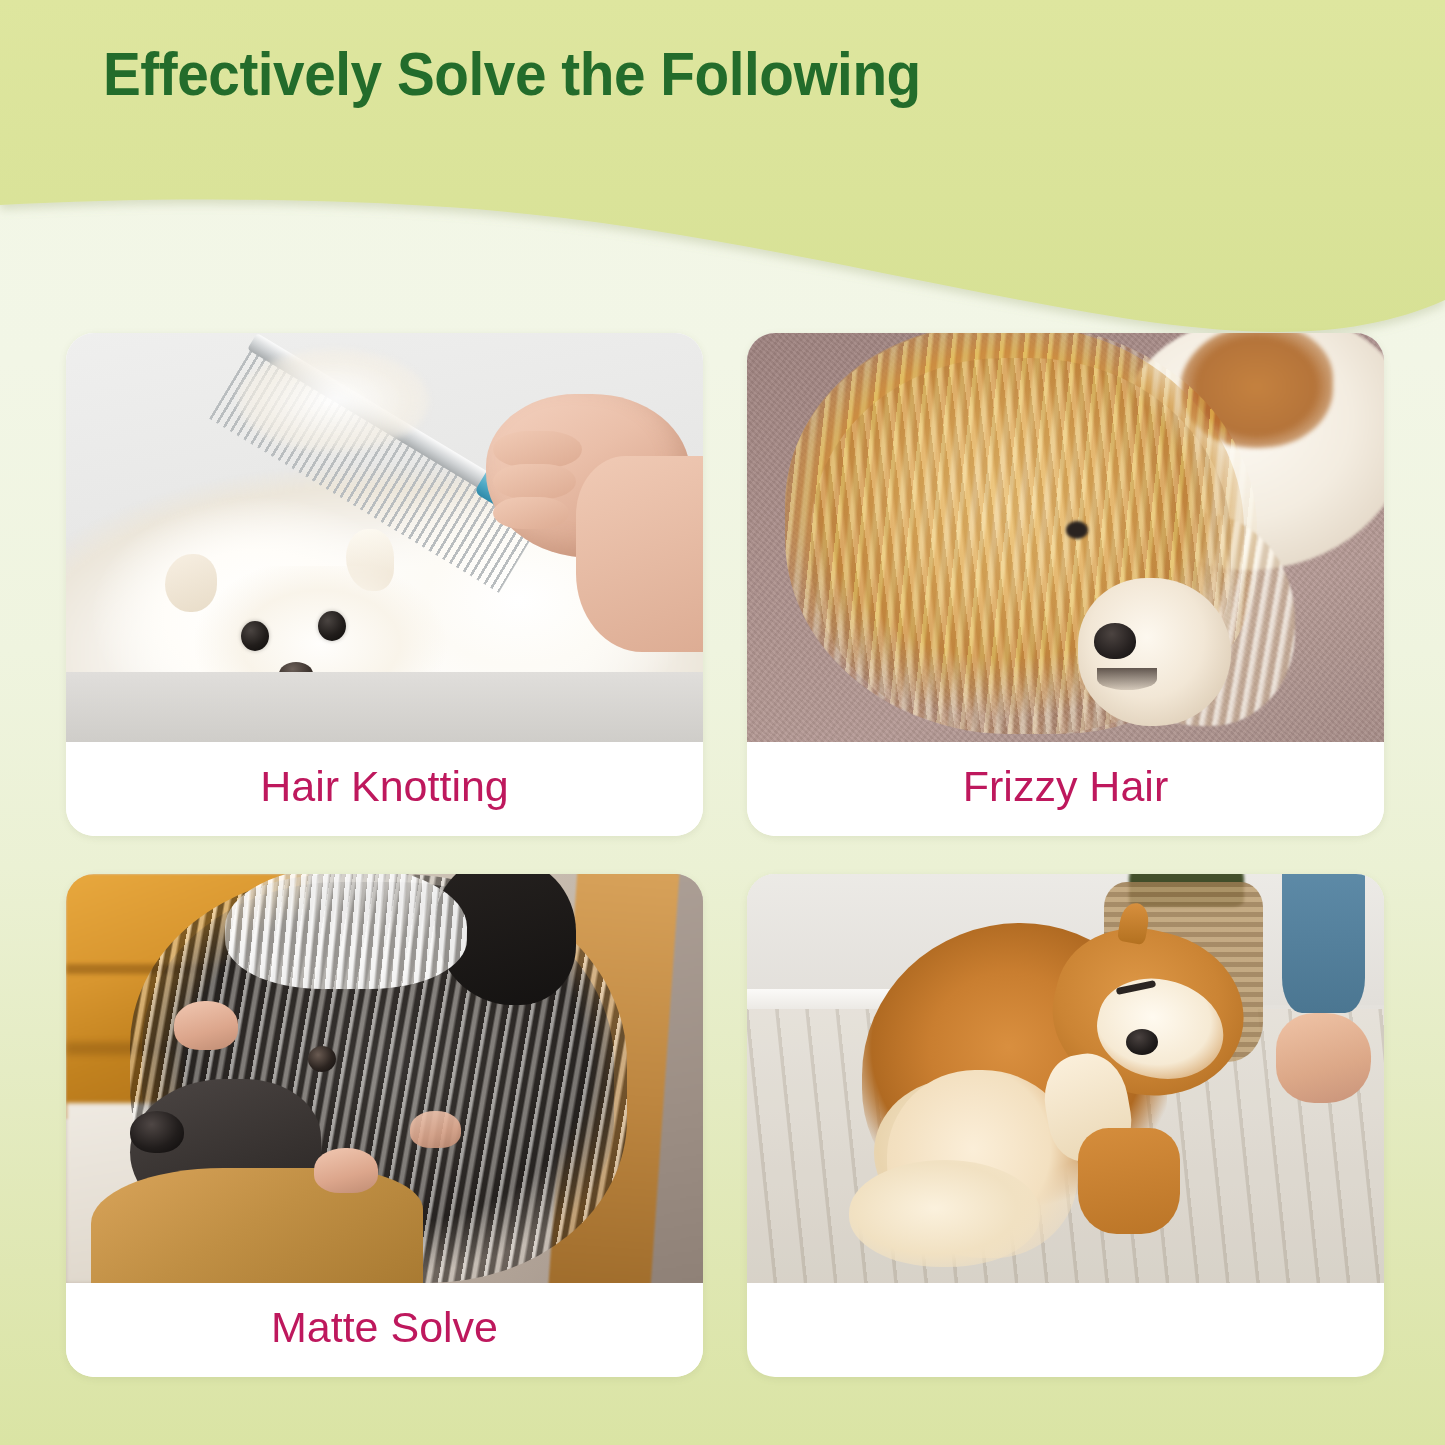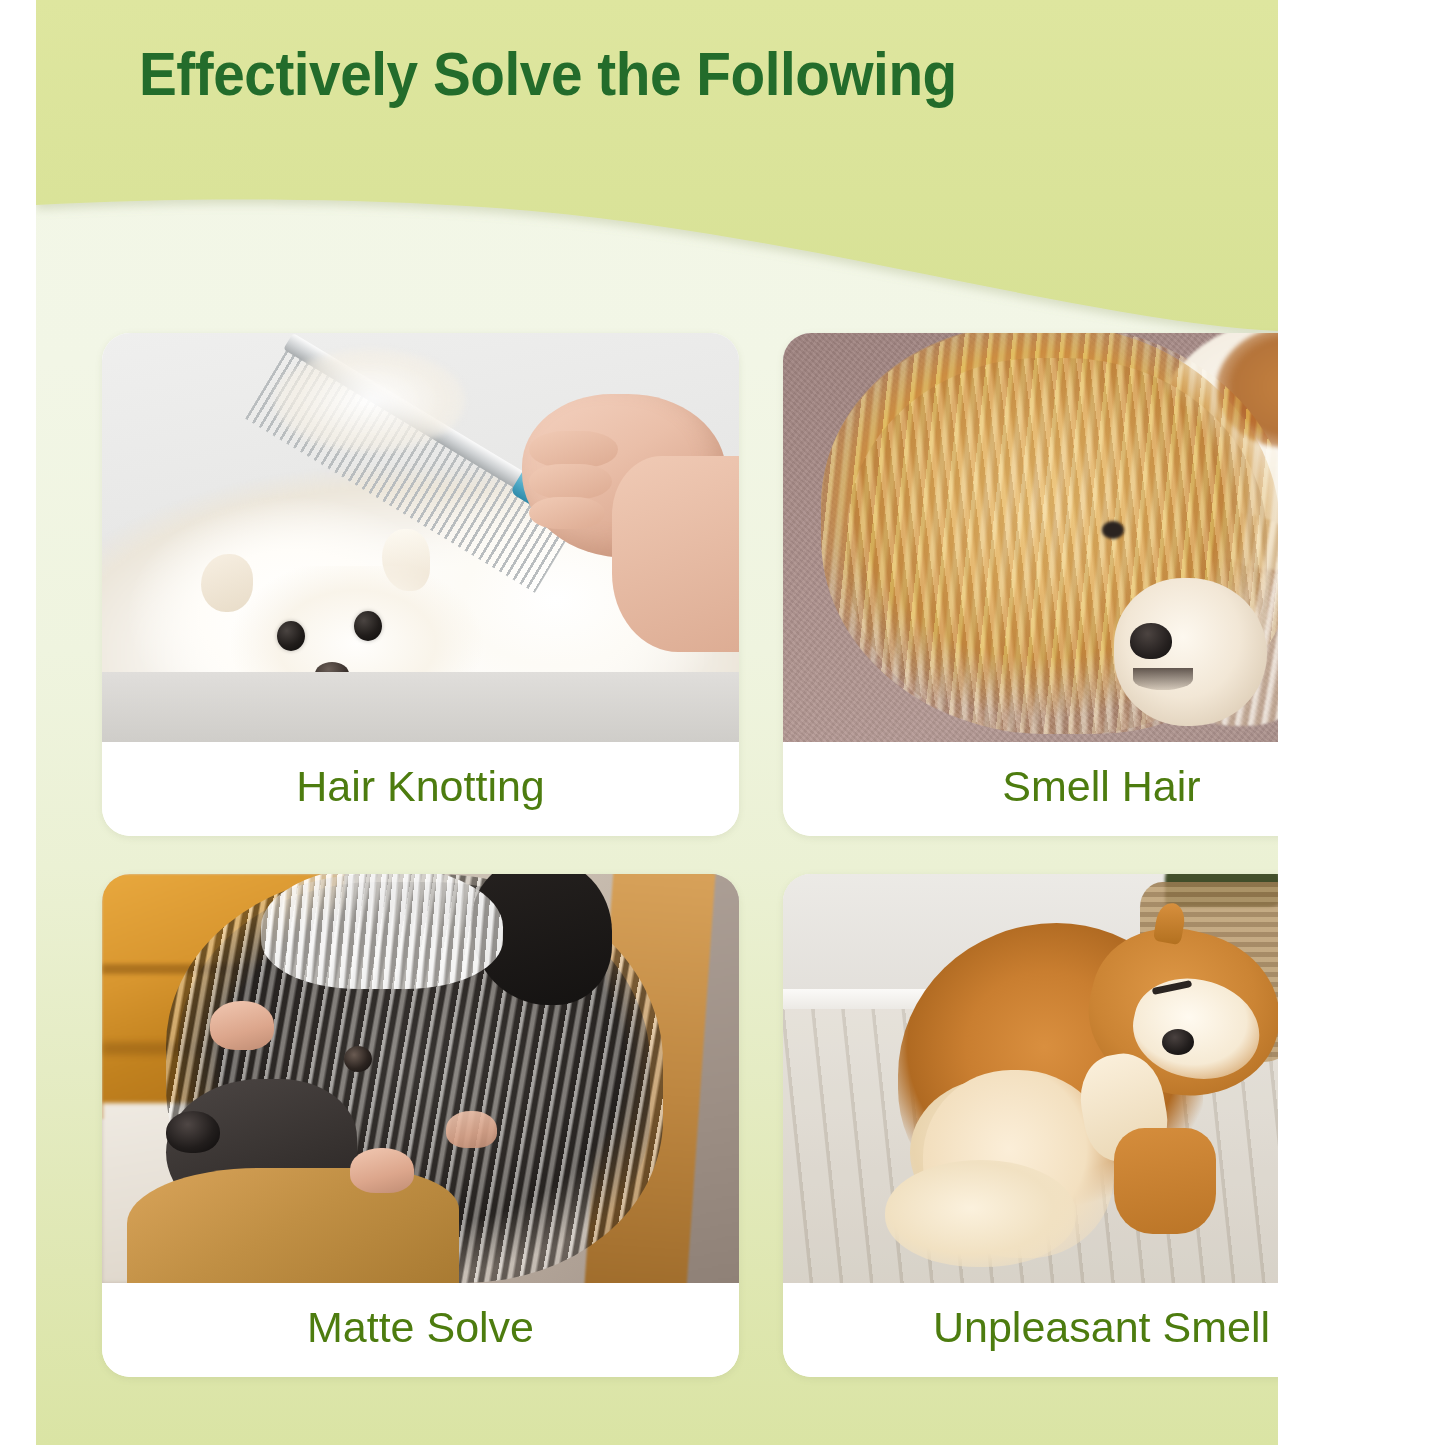--- a/index.html
+++ b/index.html
@@ -7,31 +7,30 @@
   body {
     font-family:"Liberation Sans", sans-serif;
     background:#ffffff;
     overflow:hidden;
     position:relative;
   }
 
   
   .poster {
     position:absolute; inset:0;
-    width:1242px; height:1445px;
+    width:1445px; height:1445px;
     overflow:hidden;
     background:linear-gradient(180deg,
         #f2f6e5 0%,
         #f1f5e3 22%,
         #eef3dd 42%,
         #eaf0d2 58%,
         #e4ebc2 72%,
         #ddе5ac 86%,
         #d9e3a5 100%);
-    margin-left:36px;
   }
   .bg-lower {
     position:absolute; left:0; top:0; width:1445px; height:1445px;
     background:linear-gradient(180deg,
         #f3f7e8 0%,
         #f2f6e6 25%,
         #eff4df 45%,
         #ebf1d4 60%,
         #e5ecc4 74%,
         #dfe7b2 88%,
@@ -106,21 +105,21 @@
     height:409px;
     overflow:hidden;
     background:#d9d9d9;
   }
   .card-label {
     flex:1;
     display:flex;
     align-items:center;
     justify-content:center;
     font-size:43px;
-    color:#4d7c0f;
+    color:#be185d;
     letter-spacing:0px;
     background:#ffffff;
     padding-bottom:6px;
   }
 
   
   .ph1 { background:linear-gradient(170deg,#efefee 0%, #e7e7e6 45%, #dcdcdb 100%); }
   .ph1 .floor {
     position:absolute; left:0; bottom:0; width:100%; height:70px;
     background:linear-gradient(180deg,#e0dedb,#cfcdc9);
@@ -573,21 +572,21 @@
         <div class="patch-ginger2"></div>
         <div class="ear-fringe"></div>
         <div class="mane"></div>
         <div class="curls"></div>
         <div class="curls2"></div>
         <div class="snout"></div>
         <div class="eye-dark"></div>
         <div class="nose2"></div>
         <div class="lip"></div>
       </div>
-      <div class="card-label">Smell Hair</div>
+      <div class="card-label">Frizzy Hair</div>
     </div>
 
     <div class="card">
       <div class="card-photo ph3">
         <div class="wood"></div>
         <div class="wood-line"></div>
         <div class="wood-line2"></div>
         <div class="rug"></div>
         <div class="person"></div>
         <div class="strap"></div>
@@ -620,17 +619,16 @@
         <div class="shiba-chest"></div>
         <div class="shiba-tail"></div>
         <div class="shiba-head"></div>
         <div class="shiba-ear"></div>
         <div class="shiba-muzzle"></div>
         <div class="shiba-eye"></div>
         <div class="shiba-nose"></div>
         <div class="shiba-paw"></div>
         <div class="shiba-leg-front"></div>
       </div>
-      <div class="card-label">Unpleasant Smell</div>
     </div>
 
   </div>
 </div>
 
 </body></html>

